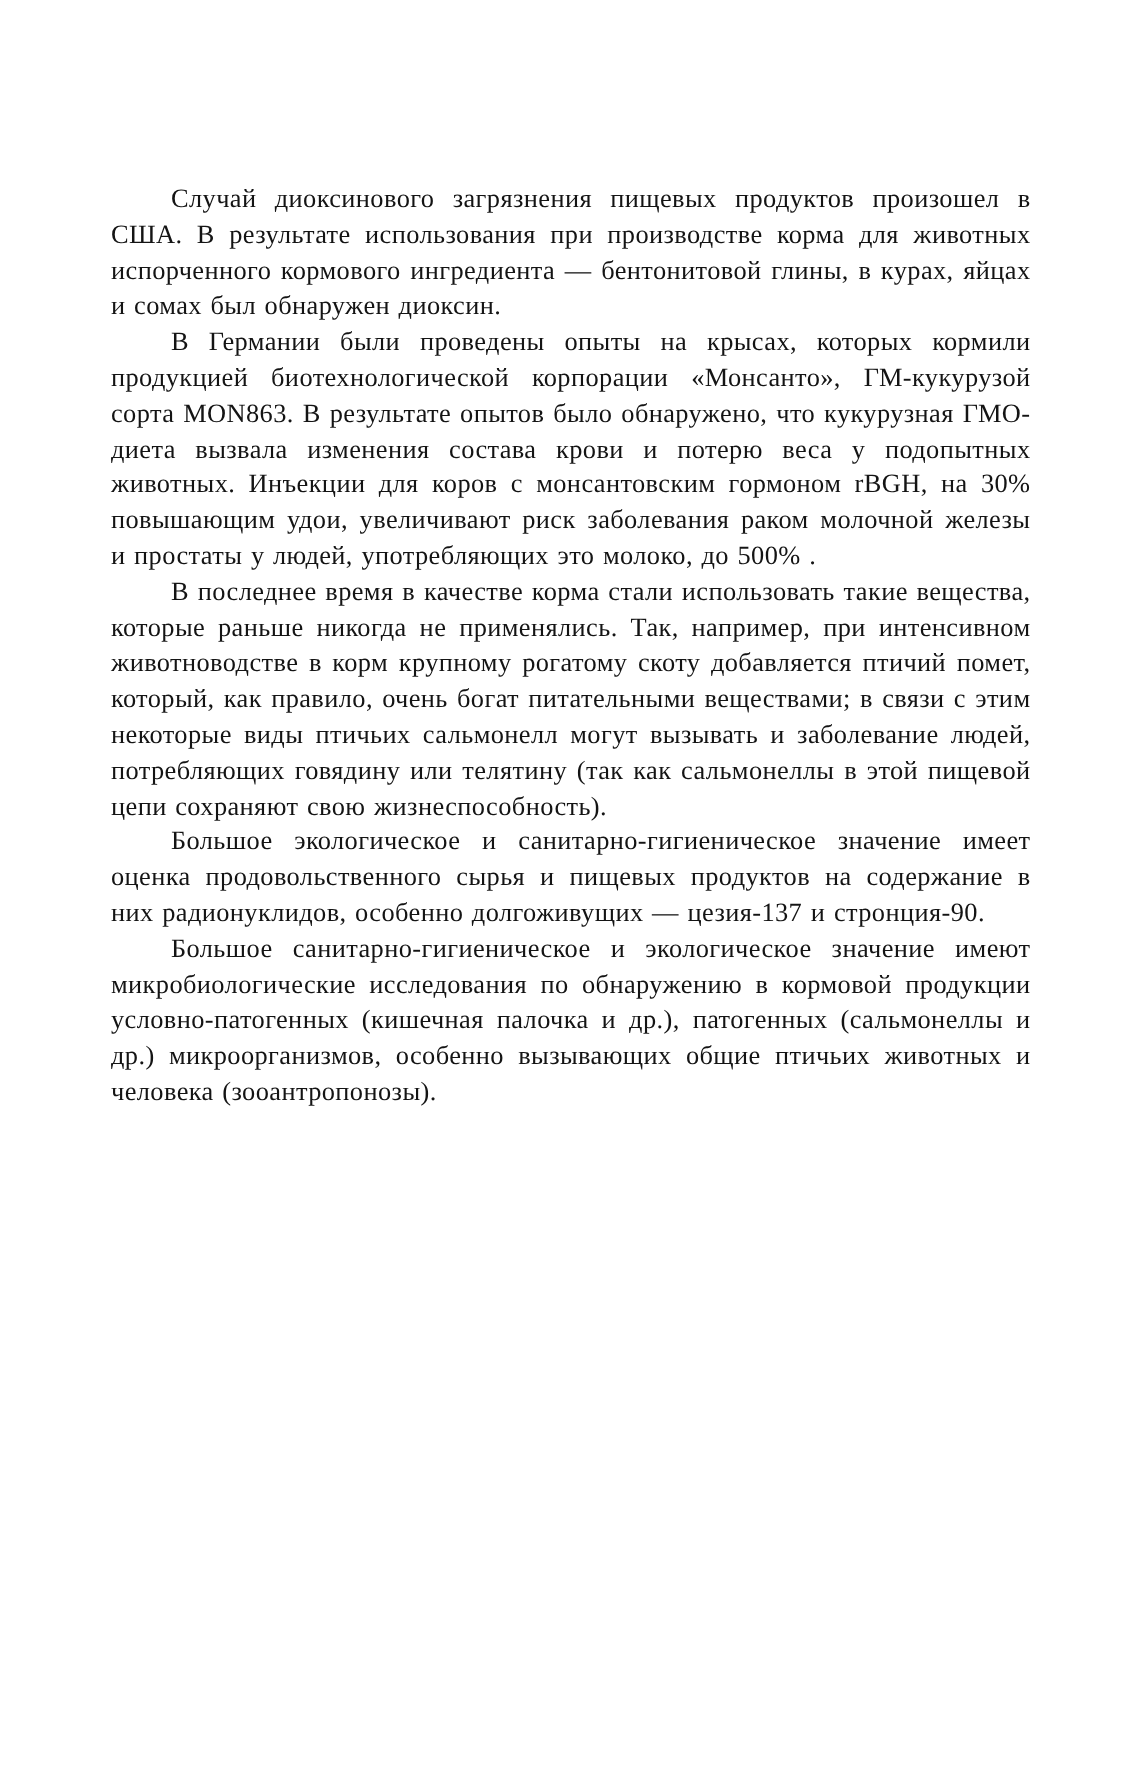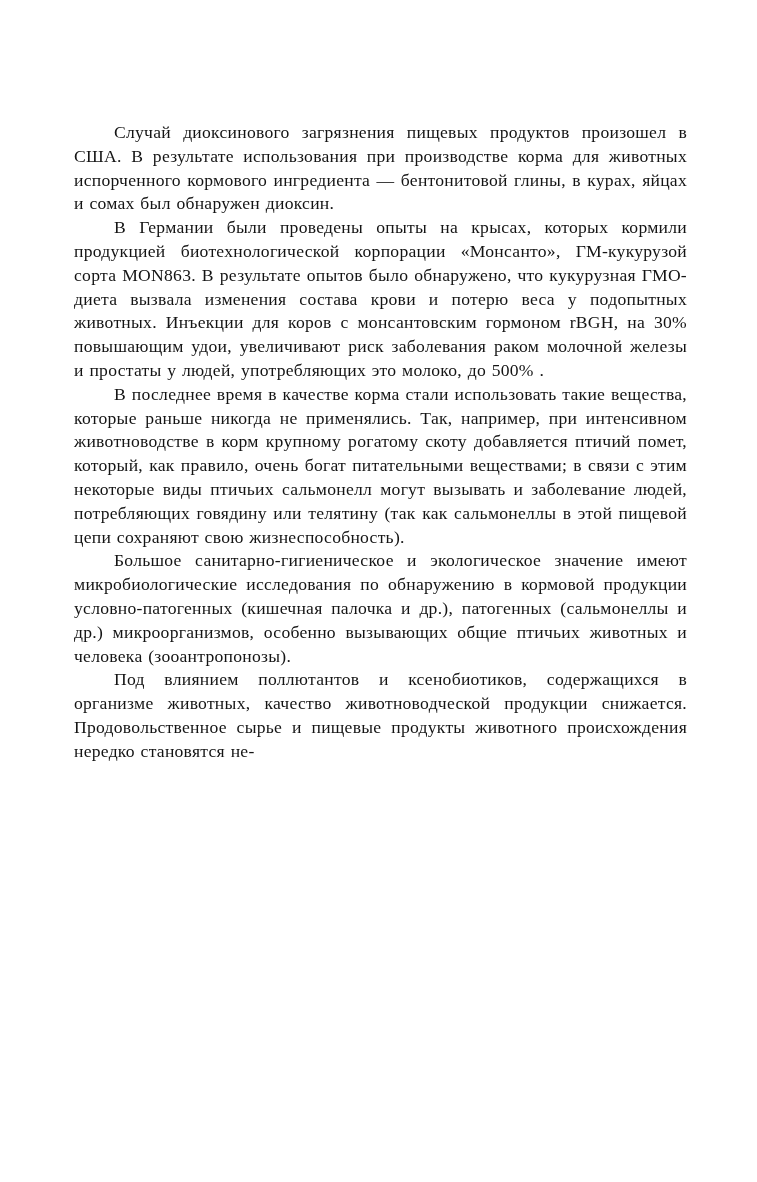--- a/index.html
+++ b/index.html
@@ -45,17 +45,17 @@
   }
 </style>
 </head>
 <body>
 
 <div class="page">
   <div class="text-block">
     <p>Случай диоксинового загрязнения пищевых продуктов произошел в США. В результате использования при производстве корма для животных испорченного кормового ингредиента — бентонитовой глины, в курах, яйцах и сомах был обнаружен диоксин.</p>
     <p>В Германии были проведены опыты на крысах, которых кормили продукцией биотехнологической корпорации «Монсанто», ГМ-кукурузой сорта MON863. В результате опытов было обнаружено, что кукурузная ГМО-диета вызвала изменения состава крови и потерю веса у подопытных животных. Инъекции для коров с монсантовским гормоном rBGH, на 30% повышающим удои, увеличивают риск заболевания раком молочной железы и простаты у людей, употребляющих это молоко, до 500% .</p>
     <p>В последнее время в качестве корма стали использовать такие вещества, которые раньше никогда не применялись. Так, например, при интенсивном животноводстве в корм крупному рогатому скоту добавляется птичий помет, который, как правило, очень богат питательными веществами; в связи с этим некоторые виды птичьих сальмонелл могут вызывать и заболевание людей, потребляющих говядину или телятину (так как сальмонеллы в этой пищевой цепи сохраняют свою жизнеспособность).</p>
+    <p>Большое экологическое и санитарно-гигиеническое значение имеет оценка продовольственного сырья и пищевых продуктов на содержание в них радионуклидов, особенно долгоживущих — цезия-137 и стронция-90.</p>
     <p>Большое санитарно-гигиеническое и экологическое значение имеют микробиологические исследования по обнаружению в кормовой продукции условно-патогенных (кишечная палочка и др.), патогенных (сальмонеллы и др.) микроорганизмов, особенно вызывающих общие птичьих животных и человека (зооантропонозы).</p>
-    <p>Под влиянием поллютантов и ксенобиотиков, содержащихся в организме животных, качество животноводческой продукции снижается. Продовольственное сырье и пищевые продукты животного происхождения нередко становятся не-</p>
   </div>
   <div class="page-number">6</div>
 </div>
 
 </body></html>

